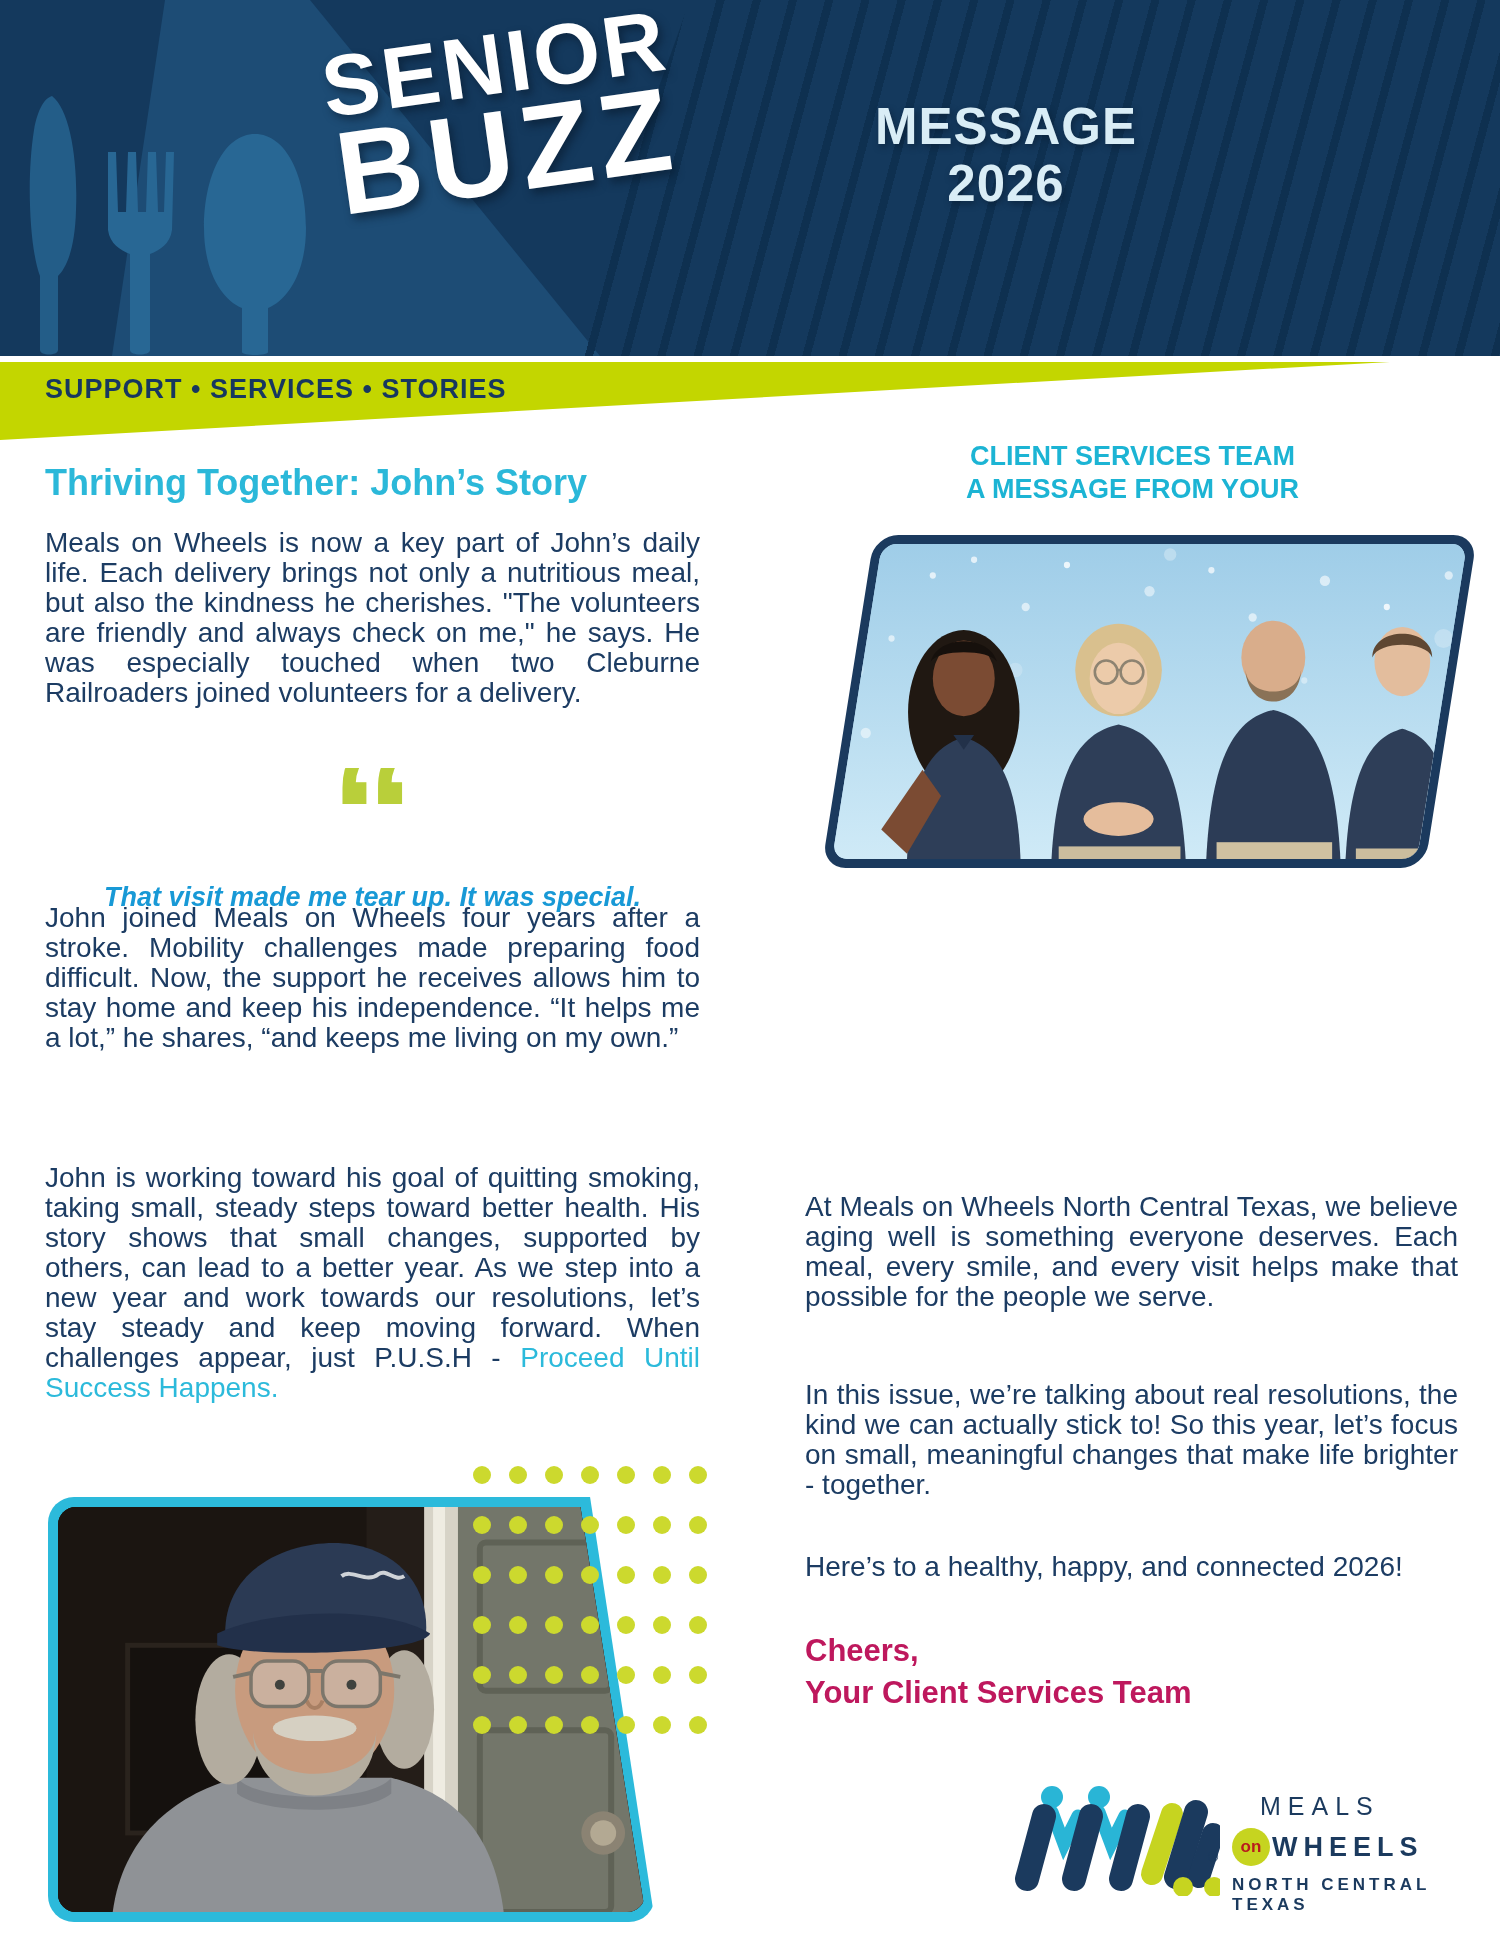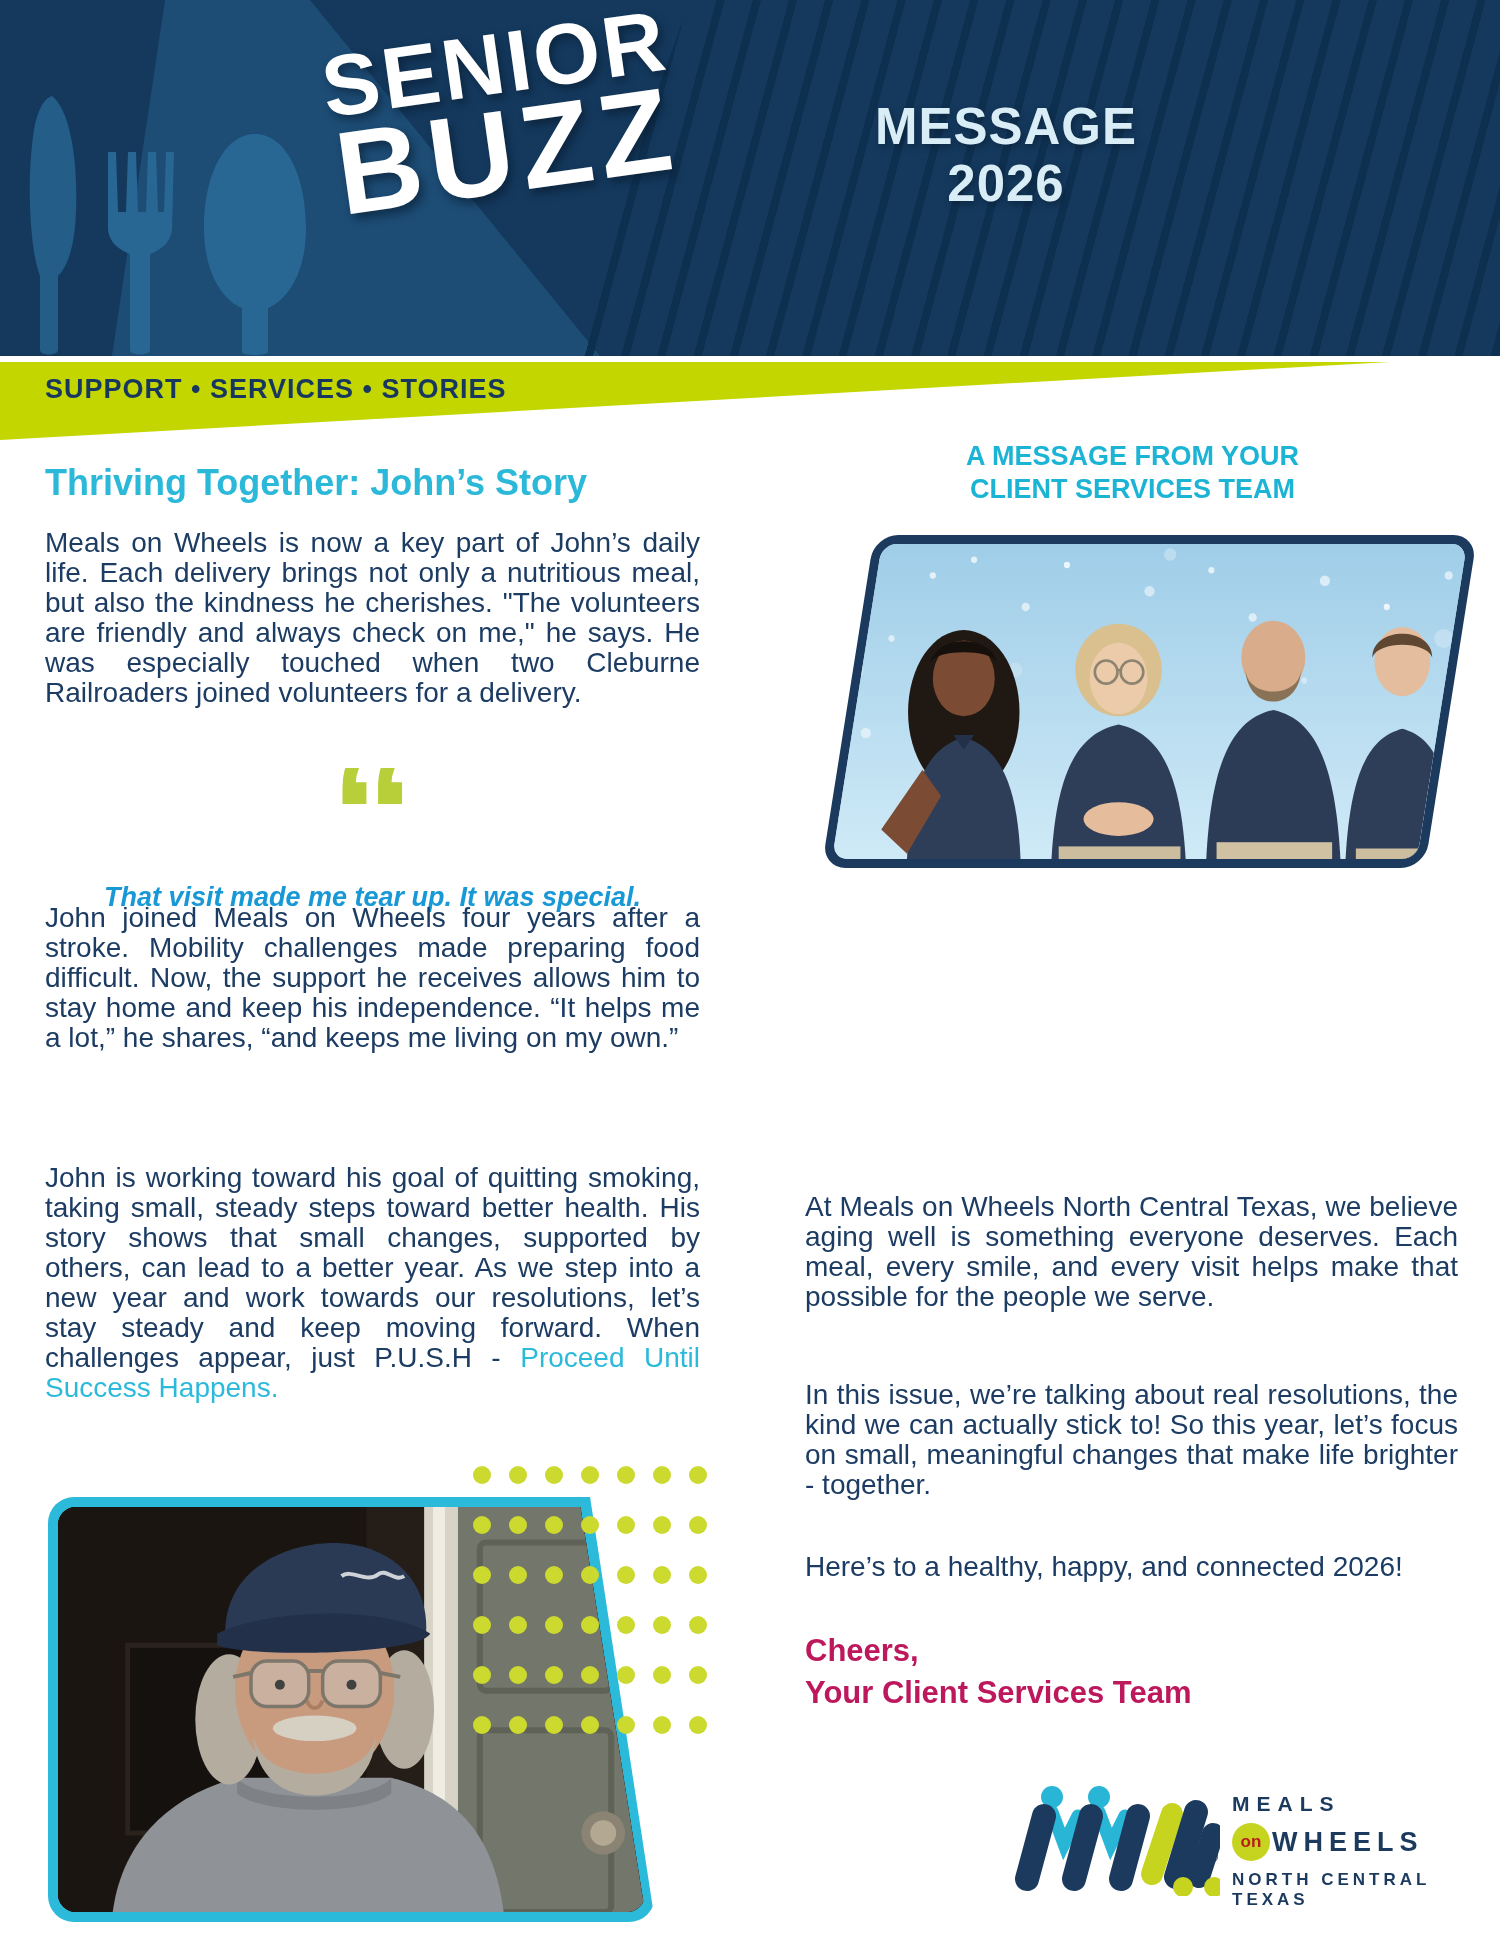--- a/index.html
+++ b/index.html
@@ -64,21 +64,21 @@
   .rp2{left:805px;top:1192px;width:653px;}
   .rp3{left:805px;top:1380px;width:653px;}
   .rp4{left:805px;top:1552px;width:653px;text-align:left;}
   .signoff{position:absolute;left:805px;top:1630px;font-weight:800;font-size:31px;
      line-height:42px;color:#be185d;}
 
   
   .mow-logo{position:absolute;left:1000px;top:1778px;width:470px;height:140px;}
   .mow-mark{position:absolute;left:0;top:6px;width:220px;height:112px;}
   .mow-text{position:absolute;left:232px;top:14px;color:#1b3a5e;}
-  .logo-meals{font-size:21px;font-weight:700;letter-spacing:7px;}
+  .logo-meals{font-size:25px;font-weight:400;letter-spacing:7px;margin-left:28px;}
   .logo-row{display:flex;align-items:center;margin-top:7px;}
   .on-badge{width:38px;height:38px;border-radius:50%;background:#c6d420;color:#b91c1c;
      display:flex;align-items:center;justify-content:center;font-size:17px;font-weight:800;}
   .logo-wheels{font-size:27px;font-weight:800;letter-spacing:6px;margin-left:2px;text-align:right;}
   .logo-region{font-size:17px;font-weight:800;letter-spacing:4px;margin-top:9px;}
 </style>
 </head>
 <body>
 
 <div class="page">
@@ -200,22 +200,22 @@
       <div class="dot" style="left: 473px; top: 1716px; background: rgb(204, 217, 46);"></div>
       <div class="dot" style="left: 509px; top: 1716px; background: rgb(204, 217, 46);"></div>
       <div class="dot" style="left: 545px; top: 1716px; background: rgb(204, 217, 46);"></div>
       <div class="dot" style="left: 581px; top: 1716px; background: rgb(204, 217, 46);"></div>
       <div class="dot" style="left: 617px; top: 1716px; background: rgb(204, 217, 46);"></div>
       <div class="dot" style="left: 653px; top: 1716px; background: rgb(204, 217, 46);"></div>
       <div class="dot" style="left: 689px; top: 1716px; background: rgb(204, 217, 46);"></div>
     </div>
 
   <div class="kicker">
+    <div>CLIENT SERVICES TEAM</div>
     <div>A MESSAGE FROM YOUR</div>
-    <div>CLIENT SERVICES TEAM</div>
   </div>
 
   <div class="team-frame">
     <div class="team-inner">
       <svg viewBox="0 0 660 300" preserveAspectRatio="none">
         <defs>
           <linearGradient id="sky" x1="0" y1="0" x2="0" y2="1">
             <stop offset="0" stop-color="#9fcde8"></stop>
             <stop offset="1" stop-color="#cfeaf7"></stop>
           </linearGradient>

